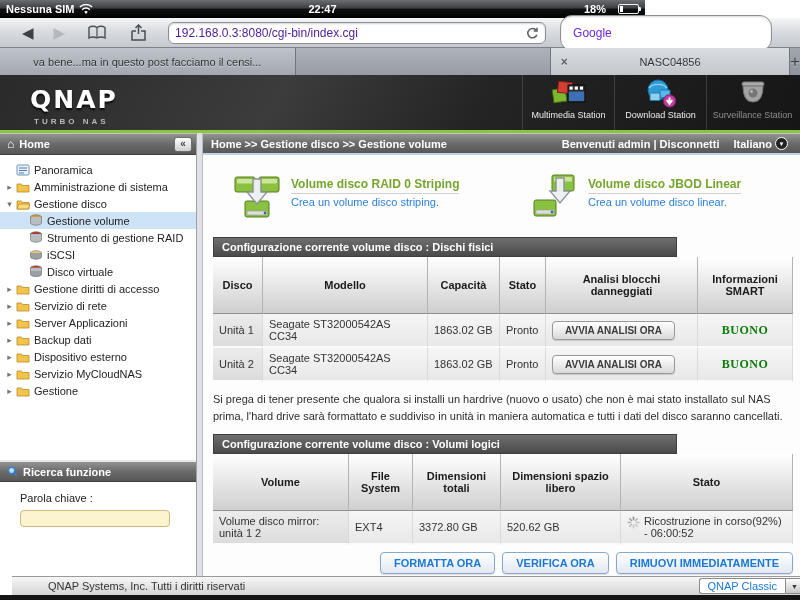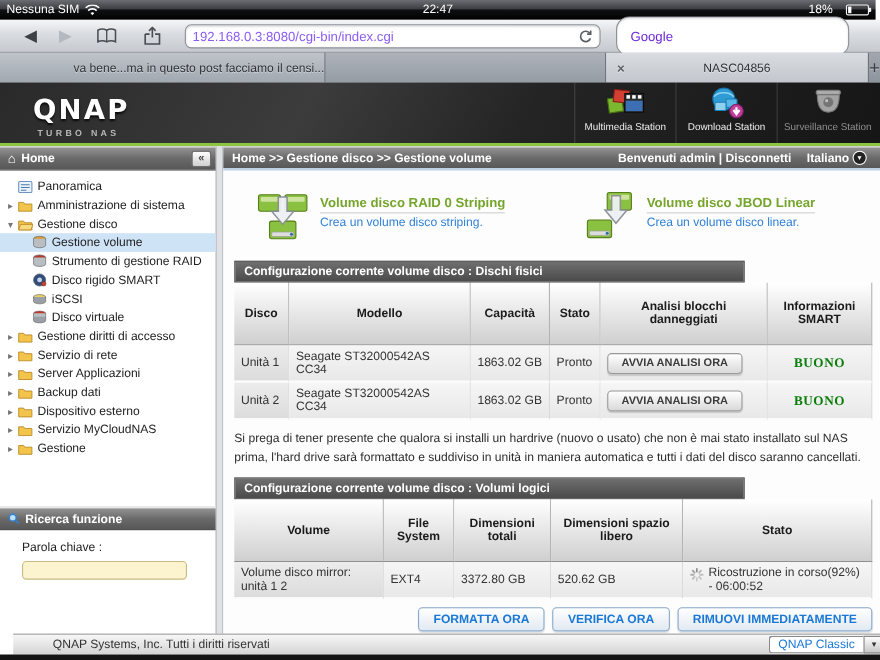--- a/index.html
+++ b/index.html
@@ -1,53 +1,53 @@
 <!DOCTYPE html>
 <html><head>
 <meta charset="utf-8">
 <style>
   * { margin:0; padding:0; box-sizing:border-box; }
   html,body { background:#000; }
   body { font-family:"Liberation Sans", sans-serif; }
   #screen { position:relative; width:800px; height:600px; background:#fff; overflow:hidden; margin:0 auto; }
 
   
-  .statusbar { position:absolute; left:0; top:0; width:796px; height:18px;
+  .statusbar { position:absolute; left:0; top:0; width:645px; height:18px;
     background:linear-gradient(#6a6d72 0%, #3c3e42 45%, #101113 50%, #000 100%);
-    color:#fff; font-size:11px; font-weight:normal; display:flex; align-items:center; }
+    color:#fff; font-size:11px; font-weight:bold; display:flex; align-items:center; }
   .sb-left { position:absolute; left:6px; display:flex; align-items:center; gap:5px; }
   .sb-center { position:absolute; left:0; width:100%; text-align:center; }
   .sb-right { position:absolute; right:6px; display:flex; align-items:center; gap:12px; }
   .battery { width:21px; height:10px; border:1px solid #f2f2f2; border-radius:2px; position:relative; }
   .battery::after { content:""; position:absolute; right:-3px; top:2px; width:2px; height:4px; background:#f2f2f2; border-radius:0 1px 1px 0; }
   .battery .fill { position:absolute; left:1px; top:1px; bottom:1px; width:3px; background:#fff; }
 
   
   .toolbar { position:absolute; left:0; top:18px; width:800px; height:30px;
     background:linear-gradient(#f5f6f8, #d9dce0 45%, #c6cad0); border-bottom:1px solid #7e8288;
     display:flex; align-items:center; }
   .navbtn { font-size:15px; margin-left:22px; line-height:1; }
   .nav-back { color:#3d4045; }
   .nav-fwd { color:#b4b9c0; margin-left:20px; }
   .tb-icon { margin-left:22px; display:inline-flex; }
   .urlfield { margin-left:20px; width:378px; height:22px; background:#fff; border:1px solid #8c9097;
-    border-radius:6px; display:flex; align-items:center; padding:0 6px; font-size:12px; color:#8b5cf6;
+    border-radius:6px; display:flex; align-items:center; padding:0 6px; font-size:12px; color:#4c1d95;
     box-shadow:inset 0 1px 2px rgba(0,0,0,.18); position:relative; }
   .urlfield .reload { position:absolute; right:5px; top:3px; }
   .searchfield { margin-left:14px; width:212px; height:36px; background:#fff; border:1px solid #8c9097;
     border-radius:12px; display:flex; align-items:center; padding:0 12px; font-size:12px; color:#6d28d9;
     box-shadow:inset 0 1px 2px rgba(0,0,0,.15); }
 
   
   .tabbar { position:absolute; left:0; top:48px; width:800px; height:27px;
     background:linear-gradient(#a2a7af, #8e949c); display:flex; }
   .tab { height:100%; display:flex; align-items:center; justify-content:center; font-size:11px;
     color:#2e3236; text-shadow:0 1px 0 rgba(255,255,255,.45); border-right:1px solid #70757d;
     background:linear-gradient(#bfc4ca, #a2a8b0); overflow:hidden; white-space:nowrap; }
-  .tab.t1 { width:298px;justify-content:flex-end; }
+  .tab.t1 { width:298px; }
   .tab.t2 { width:257px; background:linear-gradient(#aeb3ba, #969ca4); }
   .tab.active { width:241px; background:linear-gradient(#d9dce0, #c3c7cd); position:relative; }
   .tab .closex { position:absolute; left:10px; color:#5d6267; font-size:12px; font-weight:bold; }
   .newtab { flex:1; display:flex; align-items:center; justify-content:center; font-size:17px; color:#3b3f44;
     text-shadow:0 1px 0 rgba(255,255,255,.4); }
 
   
   .qnapbar { position:absolute; left:0; top:75px; width:800px; height:58px;
     background:linear-gradient(120deg, #2a2a2a 0%, #3c3c3c 35%, #242424 60%, #161616 100%);
     border-bottom:3px solid #8cc63f; display:flex; }
@@ -309,30 +309,20 @@
       <div class="trow child">
         <span class="ticon">
           <svg width="14" height="13" viewBox="0 0 14 13">
               <ellipse cx="7" cy="3" rx="5.5" ry="2.2" fill="#b03a2e" stroke="#666" stroke-width=".6"></ellipse>
               <path d="M1.5 3 v6 a5.5 2.2 0 0 0 11 0 v-6" fill="#b9bec3" stroke="#666" stroke-width=".6"></path>
             </svg>
         </span>
         <span>Strumento di gestione RAID</span>
       </div>
 
-      <div class="trow child">
-        <span class="ticon">
-          <svg width="14" height="13" viewBox="0 0 14 13">
-              <circle cx="7" cy="6.5" r="5.5" fill="#2f4d7d" stroke="#555" stroke-width=".6"></circle>
-              <circle cx="7" cy="6.5" r="2.2" fill="#c8d6ea"></circle>
-              <circle cx="10.8" cy="10" r="2" fill="#c4452e" stroke="#7e2316" stroke-width=".5"></circle>
-            </svg>
-        </span>
-        <span>Disco rigido SMART</span>
-      </div>
 
       <div class="trow child">
         <span class="ticon">
           <svg width="14" height="13" viewBox="0 0 14 13">
               <ellipse cx="7" cy="5" rx="5.5" ry="2.2" fill="#e8d26a" stroke="#666" stroke-width=".6"></ellipse>
               <path d="M1.5 5 v4 a5.5 2.2 0 0 0 11 0 v-4" fill="#9aa0a6" stroke="#666" stroke-width=".6"></path>
             </svg>
         </span>
         <span>iSCSI</span>
       </div>

